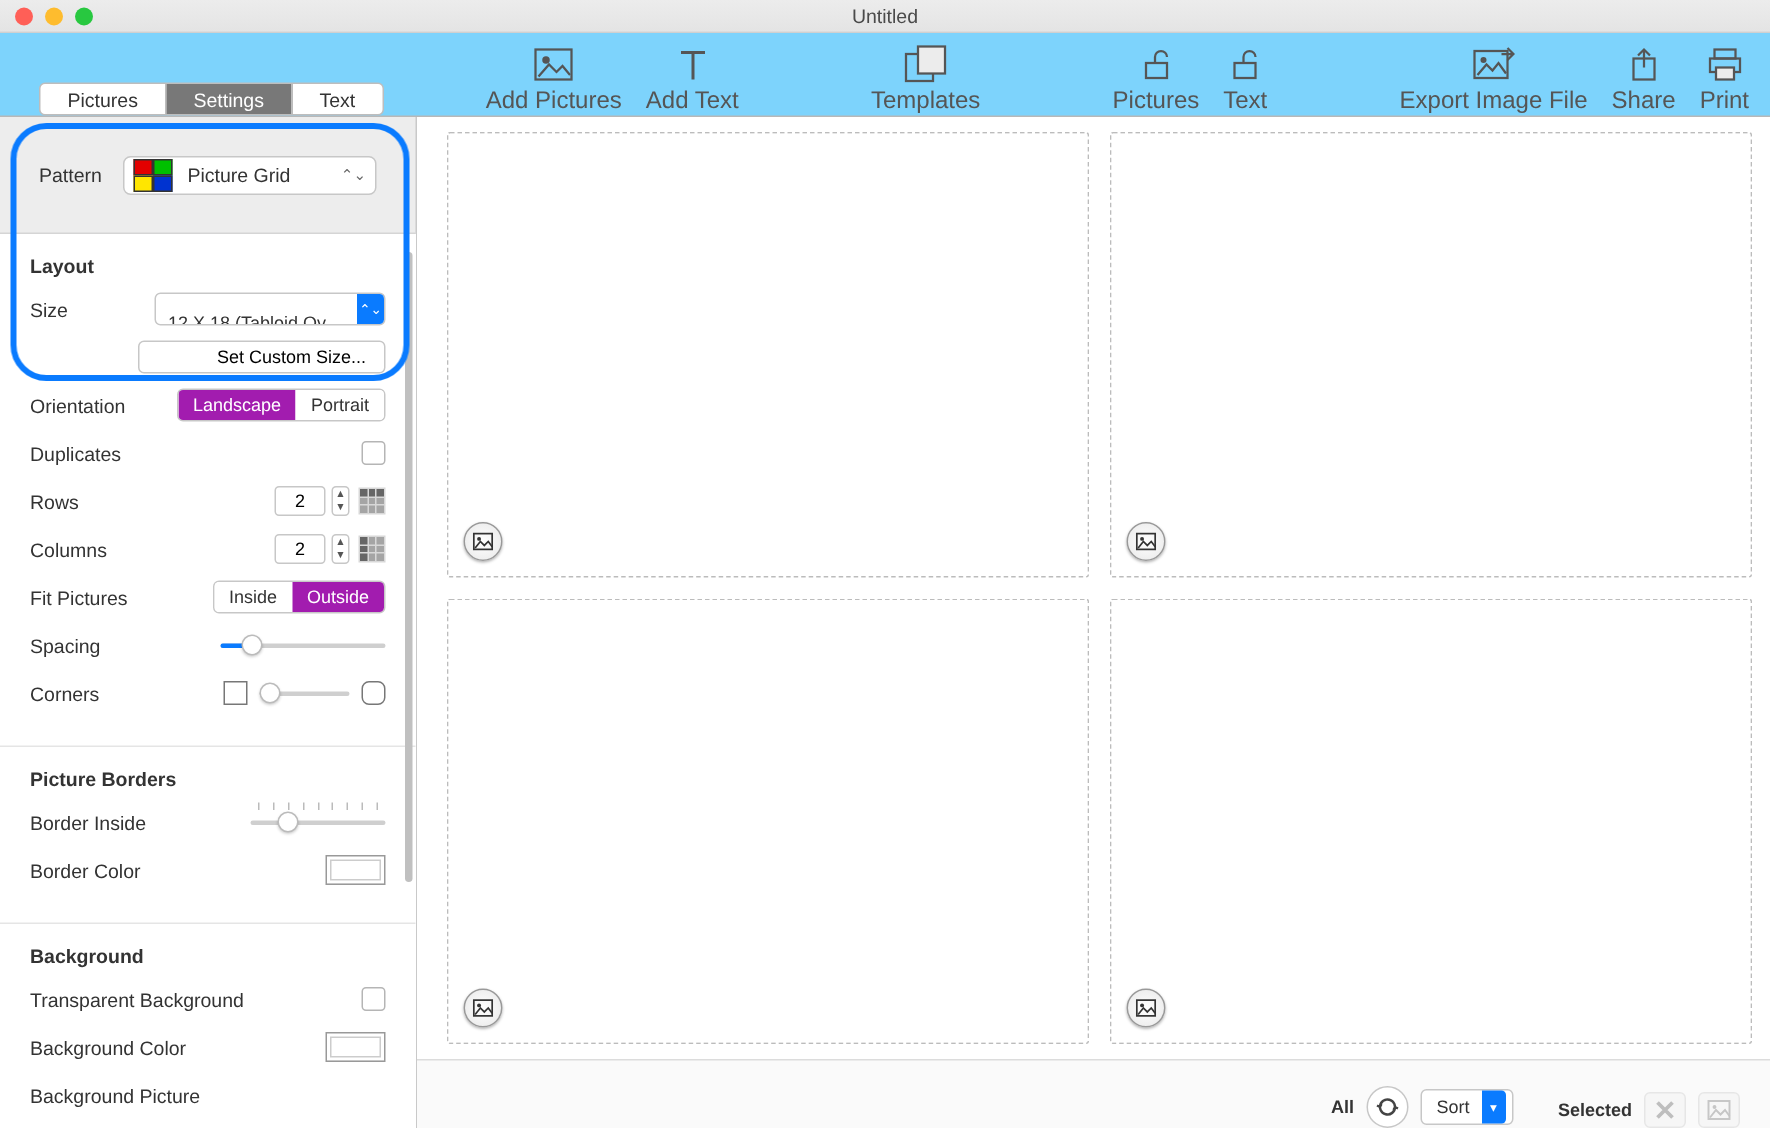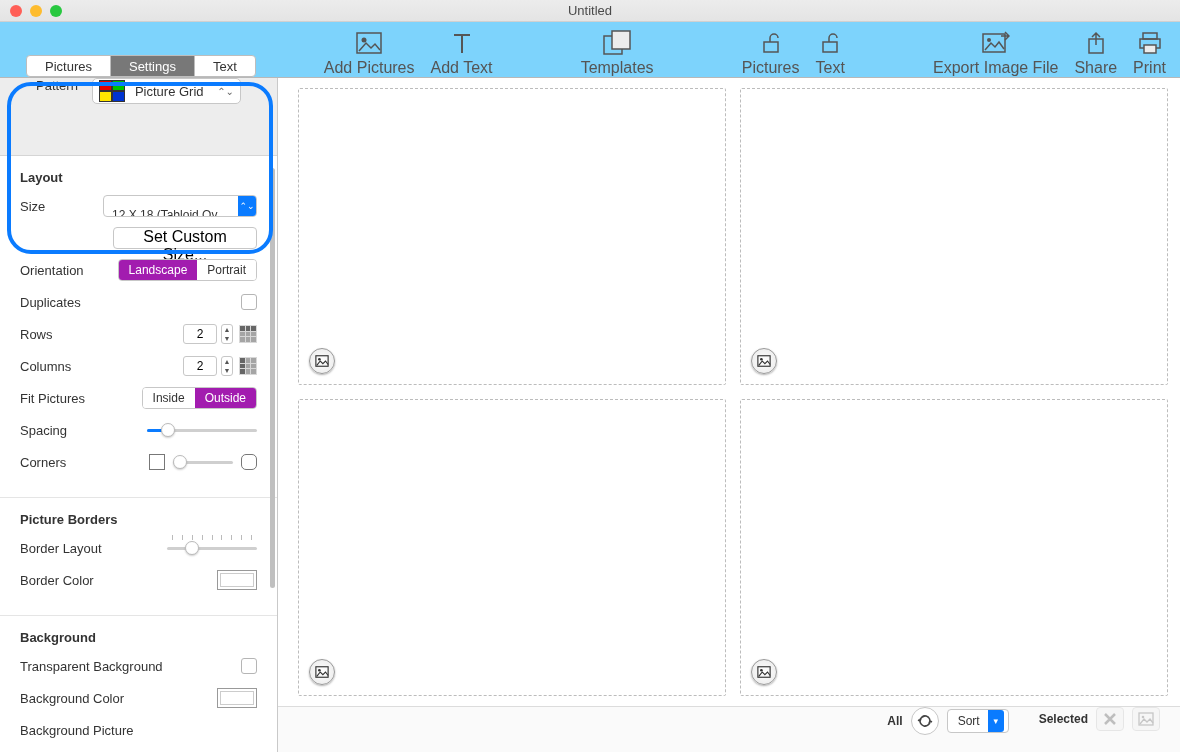--- a/index.html
+++ b/index.html
@@ -23,39 +23,39 @@
 .tool-group .icon { height:28px; display:flex; align-items:center; justify-content:center; gap:8px;}
 .tool-group .lbl { font-size:16px; color:#555; margin-top:2px;}
 .spacer { flex:1; }
 
 
 .main { display:flex; height: calc(752px - 22px - 56px); }
 .sidebar { width:278px; background:#ededed; border-right:1px solid #c9c9c9; position:relative;}
 .canvas-area { flex:1; background:#fff; position:relative;}
 
 
-.pattern-row { height:78px; border-bottom:1px solid #d5d5d5; display:flex; align-items:flex-start; padding:0 36px; gap:14px;}
+.pattern-row { height:78px; border-bottom:1px solid #d5d5d5; display:flex; align-items:center; padding:0 26px; gap:14px;}
 .pattern-select { flex:1; height:26px; background:#fff; border:1px solid #c7c7c7; border-radius:5px; display:flex; align-items:center; padding:0 6px; cursor:pointer; gap:10px;}
 .swatch4 { width:26px; height:22px; display:grid; grid-template-columns:1fr 1fr; grid-template-rows:1fr 1fr; gap:0;}
 .swatch4 div{border:1px solid #333;}
 .sw-r{background:#e30000;} .sw-g{background:#00c000;} .sw-y{background:#ffe600;} .sw-b{background:#0033d0;}
 .chev { margin-left:auto; color:#666; font-size:10px;}
 
 
 .panel { background:#fff; height: calc(100% - 78px); overflow-y:auto; position:relative;}
 .panel::after{ content:''; position:absolute; right:2px; top:12px; width:5px; height:420px; background:#c0c0c0; border-radius:3px; pointer-events:none;}
 .section { padding:14px 20px; border-bottom:1px solid #e5e5e5;}
 .section h4 { font-size:13px; font-weight:600; margin-bottom:10px;}
 .row { display:flex; align-items:center; margin:10px 0; min-height:22px;}
 .row .lbl { width:80px; font-size:13px;}
 .row .ctrl { flex:1; display:flex; justify-content:flex-end; align-items:center; gap:6px;}
 
 .select { height:22px; background:#fff; border:1px solid #c7c7c7; border-radius:4px; display:flex; align-items:center; padding:17px 4px 0 8px; font-size:12px; width:154px; cursor:pointer; position:relative; overflow:hidden; white-space:nowrap;}
 .select .cap { position:absolute; right:0; top:0; bottom:0; width:18px; background:#0a7bff; display:flex; align-items:center; justify-content:center; color:#fff; font-size:9px;}
-.btn { height:22px; background:#fff; border:1px solid #c7c7c7; border-radius:4px; padding:0 12px; font-size:16px; cursor:pointer; width:144px; text-align:center;}
+.btn { height:22px; background:#fff; border:1px solid #c7c7c7; border-radius:4px; padding:0 12px; font-size:12px; cursor:pointer; width:165px; text-align:right;}
 
 .segctrl { display:flex; border:1px solid #c7c7c7; border-radius:4px; overflow:hidden; height:22px;}
 .segctrl span{ padding:0 10px; display:flex; align-items:center; font-size:12px; cursor:pointer; background:#fff;}
 .segctrl span.active{ background:#a21caf; color:#fff;}
 
 .checkbox { width:16px; height:16px; border:1px solid #b5b5b5; border-radius:3px; background:#fff; cursor:pointer;}
 .stepper { display:flex; align-items:center; gap:4px;}
 .stepper input { width:34px; height:20px; border:1px solid #c7c7c7; border-radius:3px; text-align:center; font-size:12px;}
 .stepbtns { display:flex; flex-direction:column; border:1px solid #c7c7c7; border-radius:3px; width:12px; height:20px; font-size:7px; color:#555;}
 .stepbtns span{flex:1; display:flex; align-items:center; justify-content:center; cursor:pointer;}
@@ -74,21 +74,21 @@
 
 .hl { position:absolute; border:4px solid #0a7bff; border-radius:24px; pointer-events:none;}
 .hl1 { left:7px; top:82px; width:266px; height:172px;}
 
 
 .canvas-inner { position:absolute; left:20px; right:12px; top:10px; bottom:56px; display:grid; grid-template-columns:1fr 1fr; grid-template-rows:1fr 1fr; gap:14px;}
 .slot { border:1.5px dashed #bcbcbc; border-radius:2px; position:relative; background:#fff;}
 .slot .badge { position:absolute; left:10px; bottom:10px; width:26px; height:26px; border-radius:50%; background:radial-gradient(#fff,#e8e8e8); border:1px solid #999; display:flex; align-items:center; justify-content:center; box-shadow:0 1px 2px rgba(0,0,0,0.3);}
 .slot .badge svg{width:14px;height:14px;}
 
-.bottombar { position:absolute; left:0; right:0; bottom:0; height:46px; border-top:1px solid #dcdcdc; background:#fafafa; display:flex; align-items:flex-start; padding:0 20px; gap:10px;}
+.bottombar { position:absolute; left:0; right:0; bottom:0; height:46px; border-top:1px solid #dcdcdc; background:#fafafa; display:flex; align-items:flex-end; padding:0 20px; gap:10px;}
 .bottombar .mid { margin-left:auto; display:flex; align-items:center; gap:8px;}
 .bottombar .right { margin-left:20px; display:flex; align-items:center; gap:8px;}
 .circle-btn { width:28px; height:28px; border:1px solid #c7c7c7; border-radius:50%; display:flex; align-items:center; justify-content:center; background:#fff; cursor:pointer;}
 .sort-select{ height:24px; border:1px solid #c7c7c7; border-radius:4px; background:#fff; display:flex; align-items:center; padding:0 4px 0 10px; cursor:pointer; font-size:12px;}
 .sort-select .cap{ width:16px; height:100%; background:#0a7bff; margin-left:8px; display:flex; align-items:center; justify-content:center; color:#fff; font-size:9px; border-radius:0 3px 3px 0;}
 .ghost { opacity:0.45;}
 .square-btn{ width:28px; height:24px; border:1px solid #d0d0d0; border-radius:4px; background:#f3f3f3; display:flex; align-items:center; justify-content:center;}
 .tickmarks { position:absolute; top:-3px; left:5px; right:5px; height:6px; display:flex; justify-content:space-between;}
 .tickmarks span{width:1px; height:5px; background:#bbb;}
 </style>
@@ -336,21 +336,21 @@
                 <div class="thumb" style="left:0"></div>
             </div>
             <div style="width:16px;height:16px;border:1.5px solid #777;border-radius:5px"></div>
           </div>
         </div>
       </div>
 
       <div class="section">
         <h4>Picture Borders</h4>
         <div class="row">
-          <span class="lbl" style="width:110px">Border Layout</span>
+          <span class="lbl" style="width:110px">Border Inside</span>
           <div class="ctrl">
             <div class="slider" style="width:90px">
               <div class="tickmarks">
                   <span></span>
                   <span></span>
                   <span></span>
                   <span></span>
                   <span></span>
                   <span></span>
                   <span></span>

